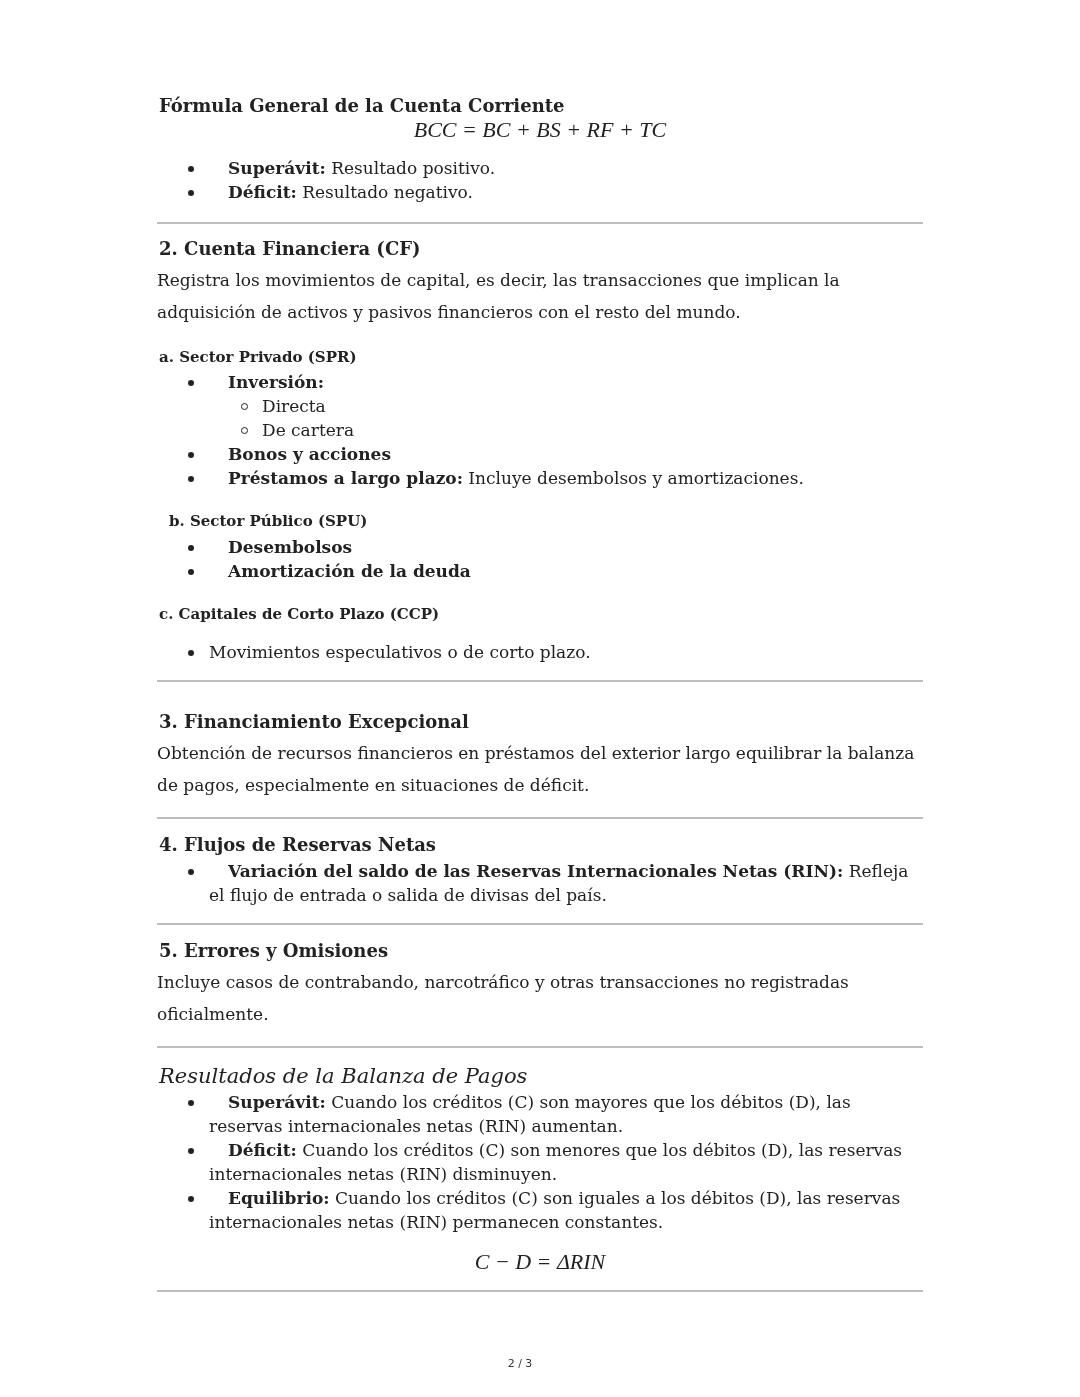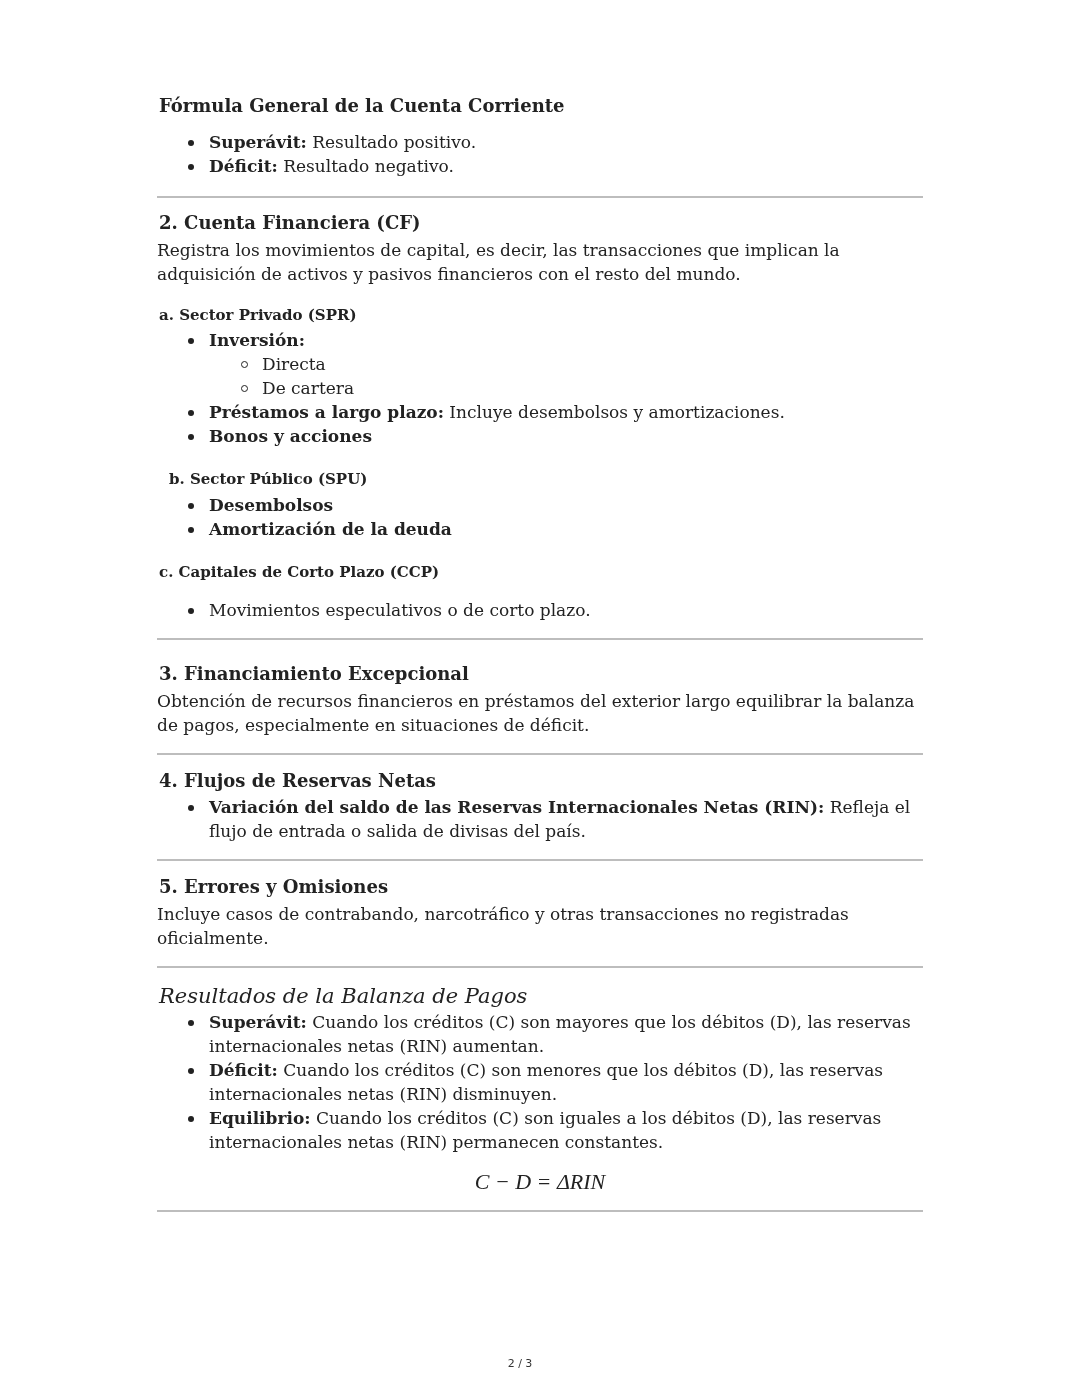--- a/index.html
+++ b/index.html
@@ -8,71 +8,72 @@
   .page { position: absolute; left: 157px; top: 94px; width: 766px; }
   .h-formula { font-weight: bold; font-size: 18px; margin: 0 0 0 2px; line-height: 24px; }
   .math { font-family: "Liberation Serif", "DejaVu Serif", serif; font-style: italic; font-size: 22px; text-align: center; line-height: 28px; }
   .math1 { margin: -2px 0 0 0; padding-left: 0; }
   .math2 { margin: 14px 0 0 0; padding-left: 0; }
   ul { margin: 0; padding: 0; list-style: none; }
   li { position: relative; font-size: 17px; line-height: 24px; padding-left: 52px; }
   li.bul::before { content: ""; position: absolute; left: 31px; top: 10px; width: 6px; height: 6px; border-radius: 50%; background: #222; }
   ul.sub li { padding-left: 105px; }
   ul.sub li::before { content: ""; position: absolute; left: 84px; top: 9px; width: 5px; height: 5px; border-radius: 50%; border: 1.3px solid #222; background: transparent; }
-  b { font-weight: bold; }
+  b { font-weight: bold; margin-left: 19px; }
   hr.rule { border: 0; border-top: 2px solid #bdbdbd; margin: 0; width: 766px; }
   h2.sec { font-size: 18px; font-weight: bold; margin: 0 0 0 2px; line-height: 24px; }
   h3.subsec { font-size: 15px; font-weight: bold; margin: 0 0 0 2px; line-height: 22px; }
-  p.body { font-size: 17px; line-height: 24px; margin: 0; }
+  p.body { font-size: 17px; line-height: 32px; margin: 0; }
   h2.big { font-size: 21px; font-weight: normal; margin: 0 0 0 2px; line-height: 28px; }
   .footer { position: absolute; top: 1357px; left: 0; width: 1040px; text-align: center; font-family: "DejaVu Sans", sans-serif; font-size: 11px; color: #333; }
 </style>
 </head>
 <body>
 
 <div class="page">
 
   <div class="h-formula">Fórmula General de la Cuenta Corriente</div>
+  <div class="math math1">BCC = BC + BS + RF + TC</div>
   <ul style="margin-top:12px;">
     <li class="bul"><b>Superávit:</b><span> Resultado positivo.</span></li>
     <li class="bul"><b>Déficit:</b><span> Resultado negativo.</span></li>
   </ul>
 
   <hr class="rule" style="margin-top:18px;">
 
   <h2 class="sec" style="margin-top:13px;">2. Cuenta Financiera (CF)</h2>
   <p class="body" style="margin-top:3px;">Registra los movimientos de capital, es decir, las transacciones que implican la adquisición de activos y pasivos financieros con el resto del mundo.</p>
 
   <h3 class="subsec" style="margin-top:18px;">a. Sector Privado (SPR)</h3>
   <ul style="margin-top:2px;">
     <li class="bul"><b>Inversión:</b></li>
   </ul>
   <ul class="sub">
     <li>Directa</li>
     <li>De cartera</li>
   </ul>
   <ul>
+    <li class="bul"><b>Bonos y acciones</b></li>
     <li class="bul"><b>Préstamos a largo plazo:</b><span> Incluye desembolsos y amortizaciones.</span></li>
-    <li class="bul"><b>Bonos y acciones</b></li>
   </ul>
 
   <h3 class="subsec" style="margin-top:20px;margin-left:12px;">b. Sector Público (SPU)</h3>
   <ul style="margin-top:3px;">
     <li class="bul"><b>Desembolsos</b></li>
     <li class="bul"><b>Amortización de la deuda</b></li>
   </ul>
 
   <h3 class="subsec" style="margin-top:20px;">c. Capitales de Corto Plazo (CCP)</h3>
   <ul style="margin-top:15px;">
     <li class="bul">Movimientos especulativos o de corto plazo.</li>
   </ul>
 
   <hr class="rule" style="margin-top:16px;">
 
-  <h2 class="sec" style="margin-top:22px;">3. Financiamiento Excepcional</h2>
+  <h2 class="sec" style="margin-top:28px;">3. Financiamiento Excepcional</h2>
   <p class="body" style="margin-top:3px;">Obtención de recursos financieros en préstamos del exterior largo equilibrar la balanza de pagos, especialmente en situaciones de déficit.</p>
 
   <hr class="rule" style="margin-top:16px;">
 
   <h2 class="sec" style="margin-top:14px;">4. Flujos de Reservas Netas</h2>
   <ul style="margin-top:2px;">
     <li class="bul"><b>Variación del saldo de las Reservas Internacionales Netas (RIN):</b><span> Refleja el flujo de entrada o salida de divisas del país.</span></li>
   </ul>
 
   <hr class="rule" style="margin-top:16px;">

